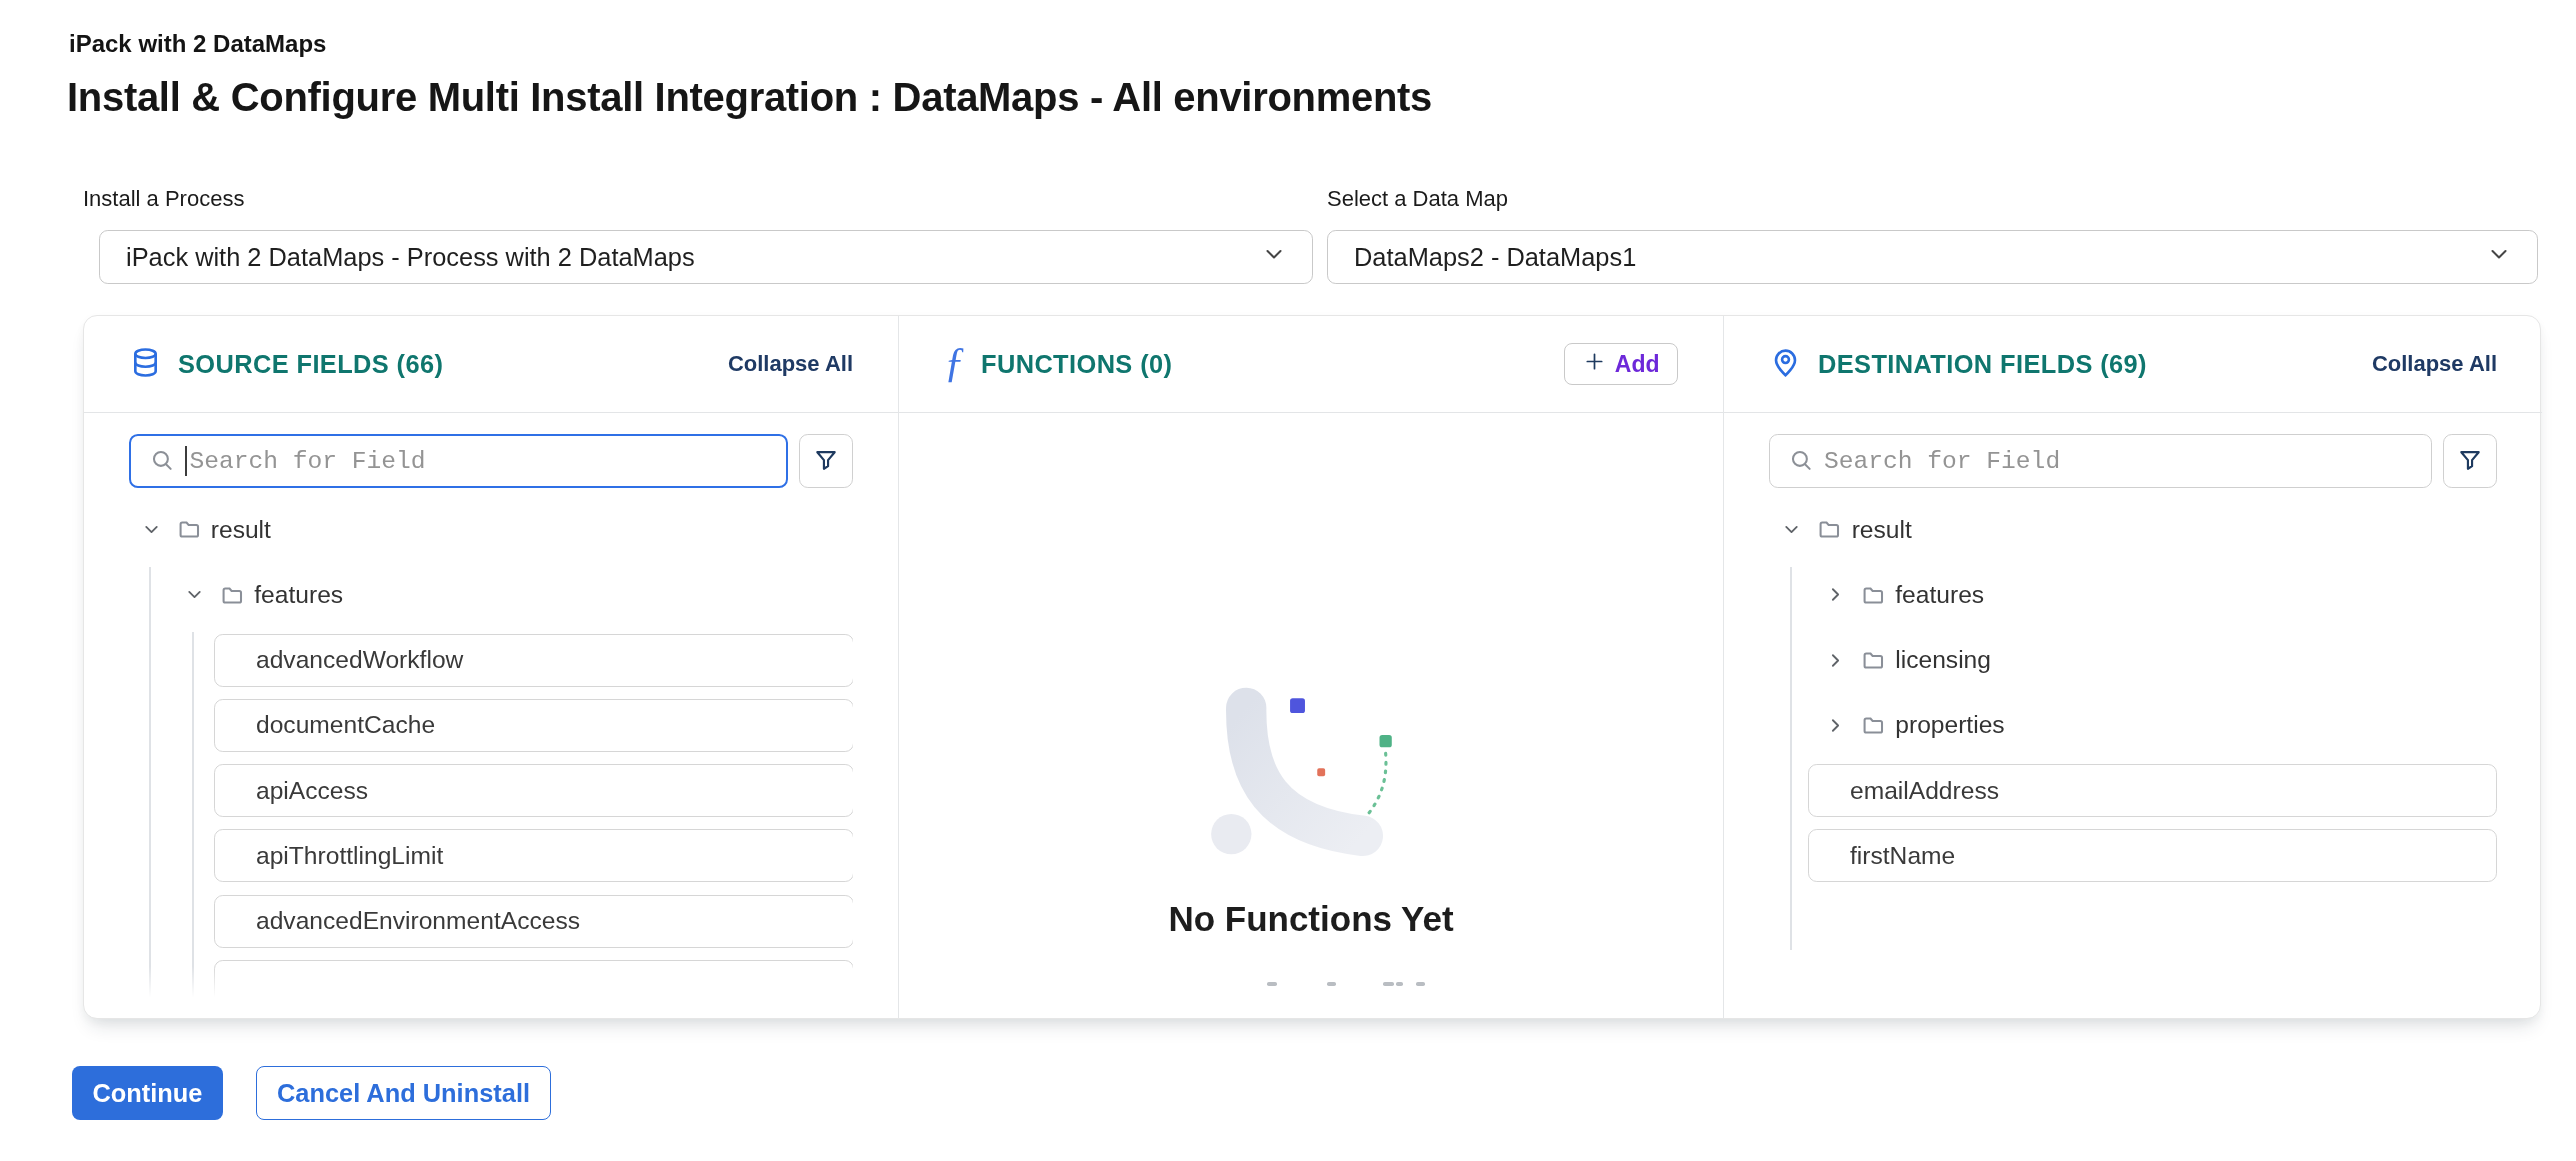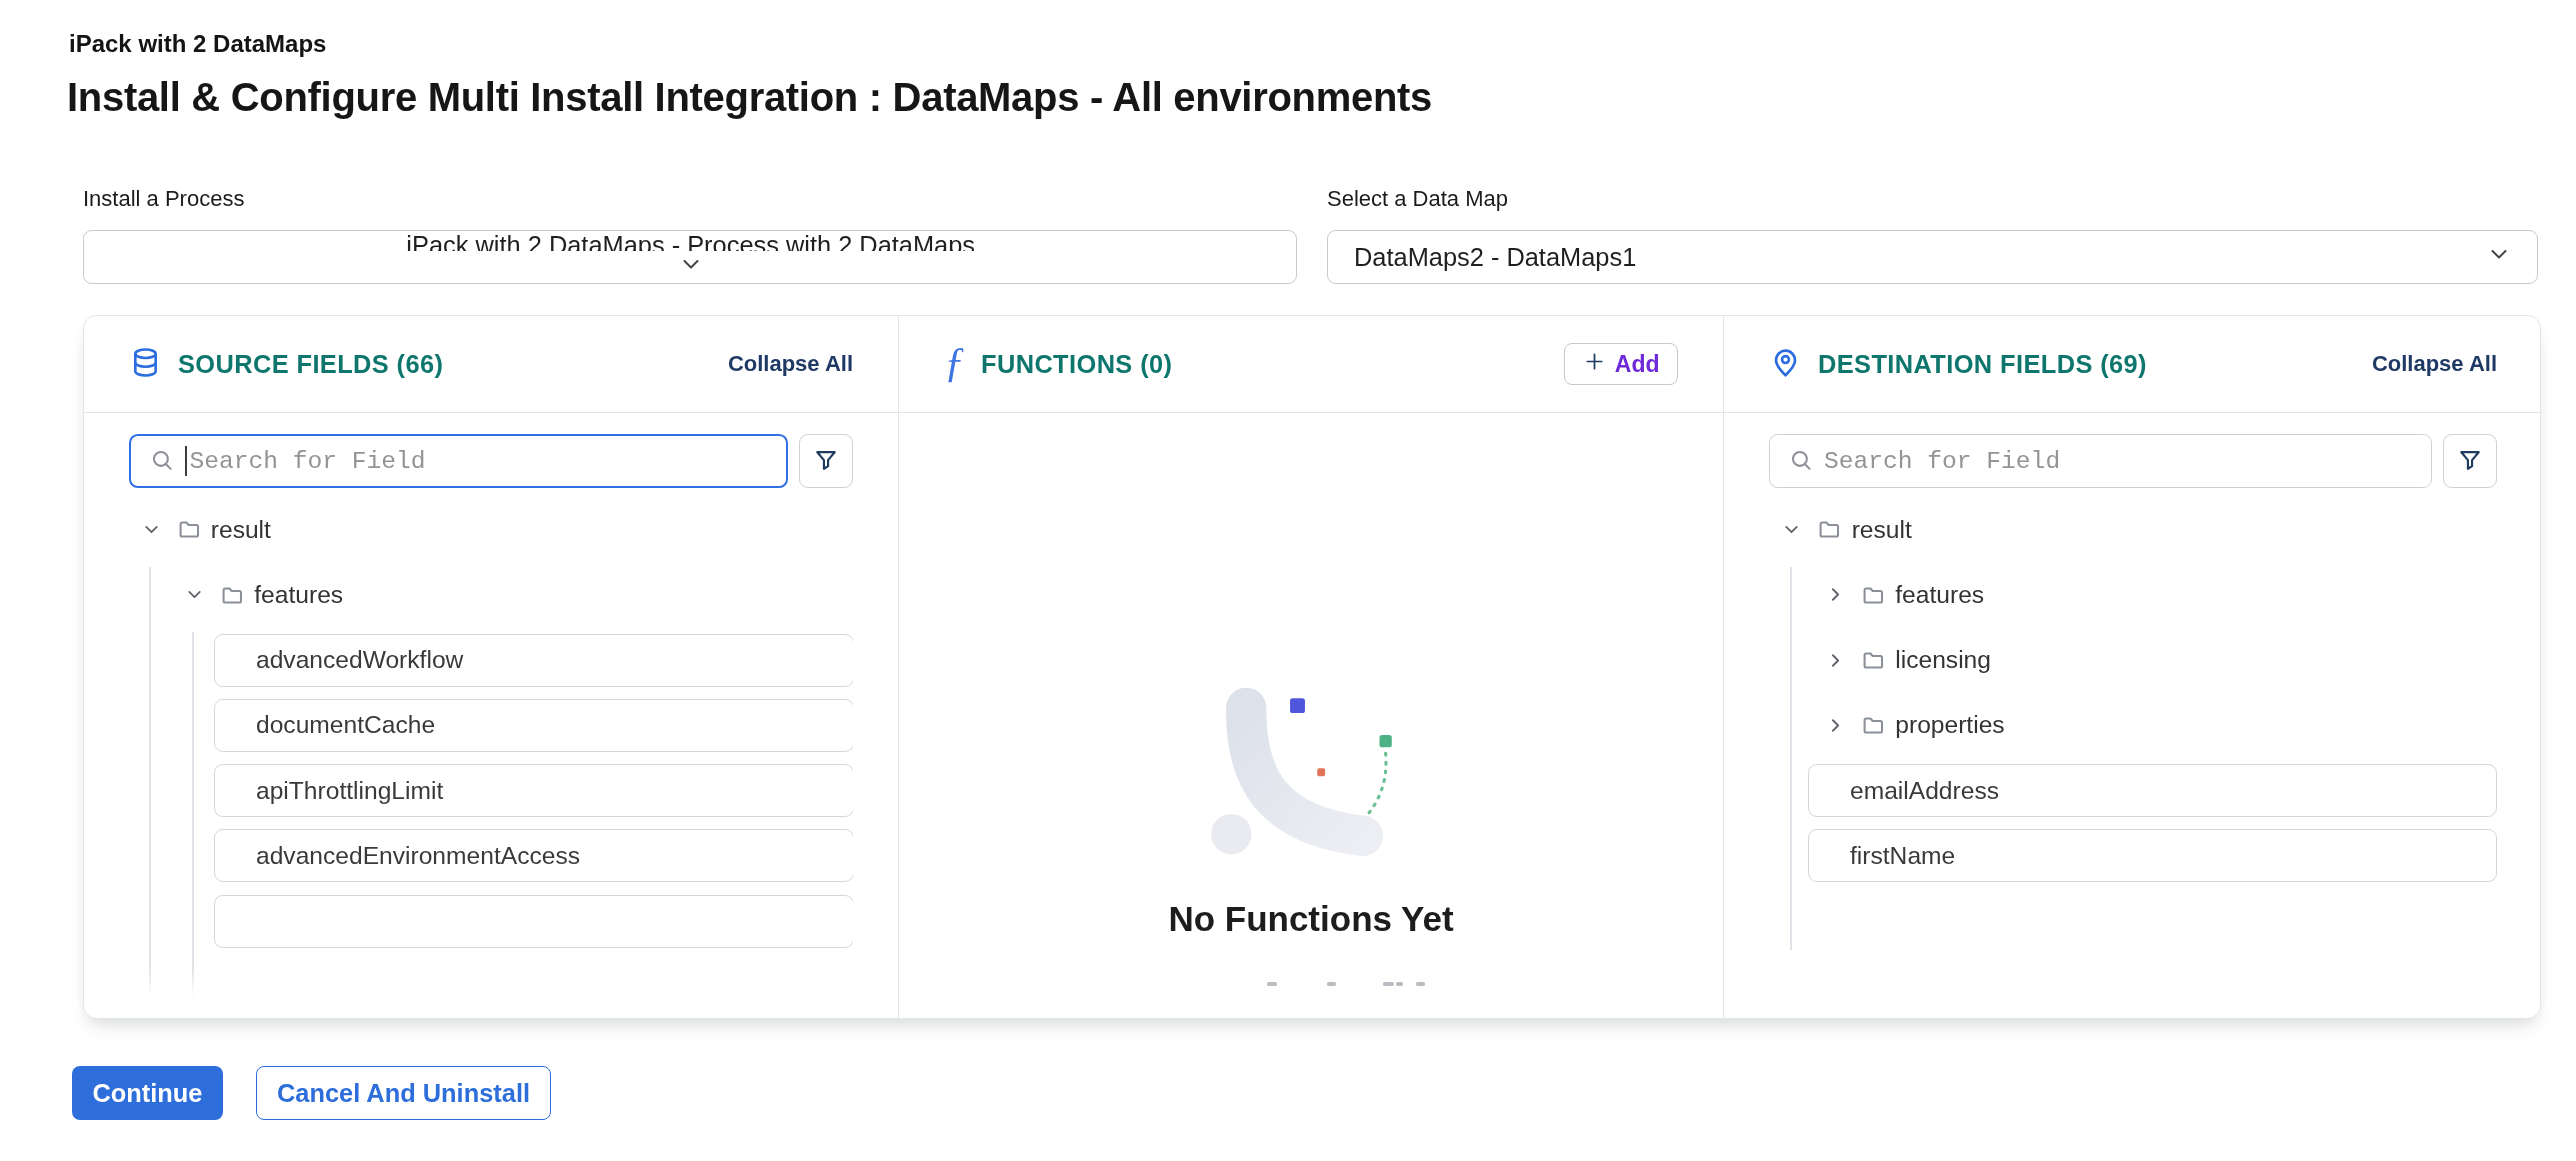--- a/index.html
+++ b/index.html
@@ -90,21 +90,21 @@
 </style>
 </head>
 <body>
 
 <div class="canvas">
 
   <div class="breadcrumb">iPack with 2 DataMaps</div>
   <h1 class="page-title">Install &amp; Configure Multi Install Integration : DataMaps - All environments</h1>
 
   <div class="sel-label" style="left:83px;">Install a Process</div>
-  <div class="sel-box" style="left:83px; width:1214px;flex-direction:column;">
+  <div class="sel-box" style="left:99px; width:1214px;">
     <span class="sel-value">iPack with 2 DataMaps - Process with 2 DataMaps</span>
     <span>
       <svg width="26" height="26" viewBox="0 0 24 24">
           <path d="M6 9.2l6 6 6-6" fill="none" stroke="#454545" stroke-width="1.9" stroke-linecap="round" stroke-linejoin="round"></path>
         </svg>
     </span>
   </div>
 
   <div class="sel-label" style="left:1327px;">Select a Data Map</div>
   <div class="sel-box" style="left:1327px; width:1211px;">
@@ -174,20 +174,21 @@
               </svg>
           </span>
           <svg class="foldico" viewBox="0 0 24 24" fill="none" stroke="#8a8f98" stroke-width="2">
               <path d="M3.5 7a1.6 1.6 0 0 1 1.6-1.6h4.2l2 2.4h7.6A1.6 1.6 0 0 1 20.5 9.4v8.1a1.6 1.6 0 0 1-1.6 1.6H5.1a1.6 1.6 0 0 1-1.6-1.6z"></path>
             </svg>
           <span class="tlabel">features</span>
         </div>
 
         <div class="chip" style="margin-left:85px; width:640px;">advancedWorkflow</div>
         <div class="chip" style="margin-left:85px; width:640px;">documentCache</div>
+        <div class="chip" style="margin-left:85px; width:640px;">apiAccess</div>
         <div class="chip" style="margin-left:85px; width:640px;">apiThrottlingLimit</div>
         <div class="chip" style="margin-left:85px; width:640px;">advancedEnvironmentAccess</div>
         <div class="chip" style="margin-left:85px; width:640px;"></div>
 
         <div class="tree-fade"></div>
       </div>
     </section>
 
     <section class="panel panel-functions">
       <div class="panel-header">

